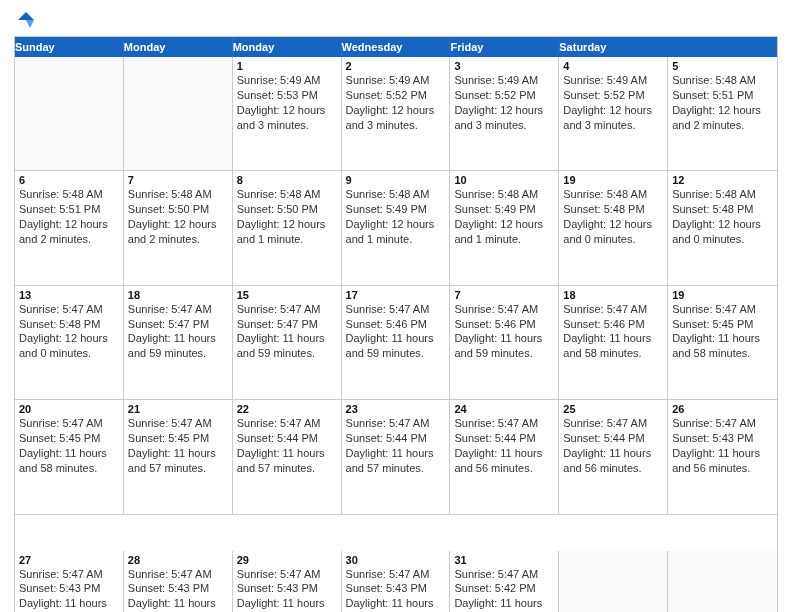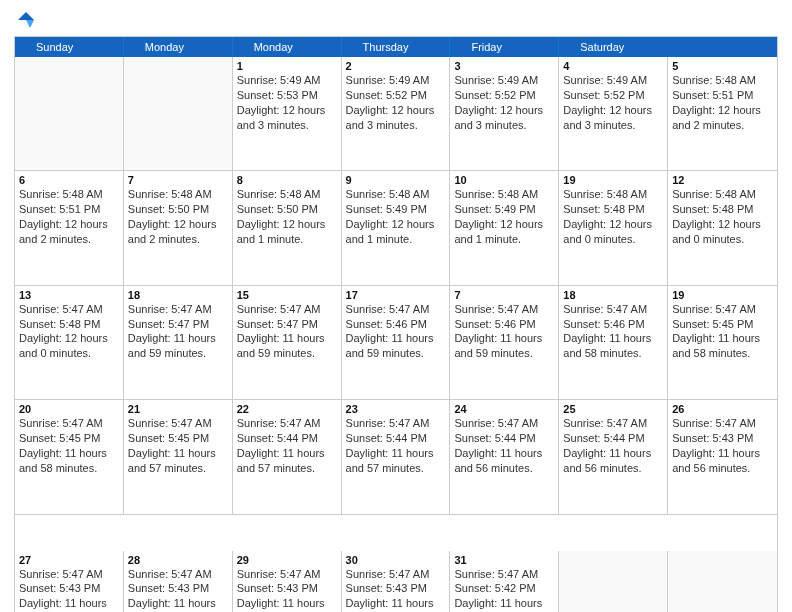--- a/index.html
+++ b/index.html
@@ -66,22 +66,22 @@
       border: 1px solid #ccc;
     }
     .cal-header {
       display: grid;
       grid-template-columns: repeat(7, 1fr);
       background: #1565C0;
     }
     .cal-header-cell {
       color: #fff;
       font-size: 11px;
-      font-weight: normal;
-      padding: 4px 21px;
+      font-weight: bold;
+      padding: 4px 0;
       text-align: left;
       border-right: 1px solid #1a72d4;
     }
     .cal-header-cell:last-child { border-right: none; }
     .cal-body {
       display: grid;
       grid-template-rows: repeat(5, 1fr);
       flex: 1;
     }
     .cal-row {
@@ -131,21 +131,21 @@
       <div class="month-title"></div>
       <div class="location"></div>
     </div>
   </div>
 
   <div class="calendar">
     <div class="cal-header">
     <div class="cal-header-cell">Sunday</div>
         <div class="cal-header-cell">Monday</div>
         <div class="cal-header-cell">Monday</div>
-        <div class="cal-header-cell">Thursday</div>
+        <div class="cal-header-cell">Wednesday</div>
         <div class="cal-header-cell">Friday</div>
         <div class="cal-header-cell">Saturday</div>
       </div>
     <div class="cal-body">
     <div class="cal-row">
           <div class="cal-cell empty"></div>
           <div class="cal-cell empty"></div>
           <div class="cal-cell">
             <div class="day-num">1</div>
             <div class="cell-info" style="white-space: pre-line;">Sunrise: 5:49 AM

